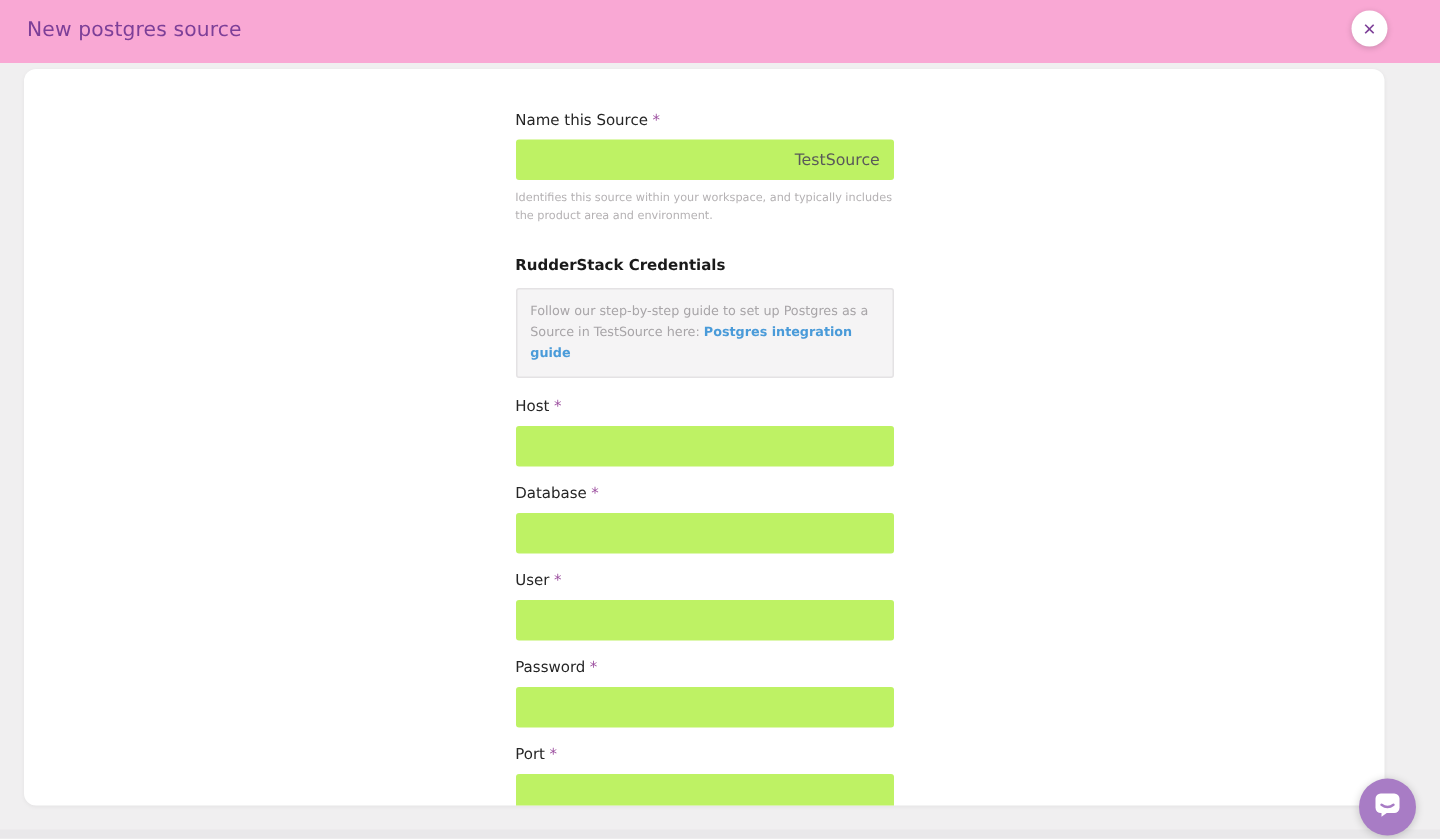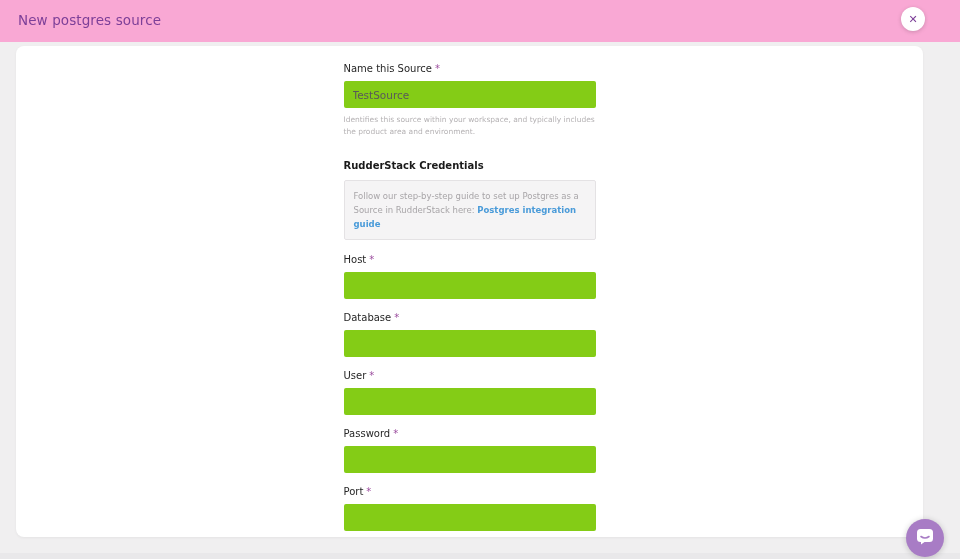--- a/index.html
+++ b/index.html
@@ -35,37 +35,38 @@
     position: absolute; left: 16px; top: 46px;
     width: 907px; height: 491px;
     background: #ffffff;
     border-radius: 8px;
     box-shadow: 0 1px 3px rgba(0,0,0,0.05);
     overflow: hidden;
   }
   .form-col {
     width: 252px;
     margin: 0 auto;
-    padding-top: 16px;
+    padding-top: 28px;
   }
   .field-label {
     display: block;
     font-size: 10px; color: #262626; line-height: 14px;
     margin-bottom: 5px;
   }
   .req {
     color: #9b4d9e; margin-left: 3px; font-size: 10px;
   }
   .txt-input {
     display: block; width: 252px; height: 27px;
-    background: #84cc16; border: none; border-radius: 2px;
+    background: #bef264; border: none; border-radius: 2px;
     padding: 0 9px;
     font-family: "DejaVu Sans", "Liberation Sans", sans-serif;
     font-size: 10.5px; color: #595959;
     outline: none;
+    text-align: right;
   }
   .help-text {
     margin-top: 6px;
     font-size: 7.5px; line-height: 1.6; color: #b5b2b4;
   }
   .section-heading {
     margin-top: 22px;
     font-size: 10px; font-weight: 700; color: #1a1a1a;
   }
   .info-box {
@@ -107,21 +108,21 @@
 
 <div class="card">
   <div class="form-col">
 
     <label class="field-label"><span>Name this Source</span><span class="req">*</span></label>
     <input class="txt-input" type="text" value="TestSource" style="">
     <div class="help-text">Identifies this source within your workspace, and typically includes the product area and environment.</div>
 
     <div class="section-heading">RudderStack Credentials</div>
 
-    <div class="info-box"><span>Follow our step-by-step guide to set up Postgres as a Source in RudderStack here: </span><a class="info-link">Postgres integration guide</a></div>
+    <div class="info-box"><span>Follow our step-by-step guide to set up Postgres as a Source in TestSource here: </span><a class="info-link">Postgres integration guide</a></div>
 
     <div class="field-group">
       <label class="field-label"><span>Host</span><span class="req">*</span></label>
       <input class="txt-input" type="text" value="" style="">
     </div>
 
     <div class="field-group">
       <label class="field-label"><span>Database</span><span class="req">*</span></label>
       <input class="txt-input" type="text" value="" style="">
     </div>

